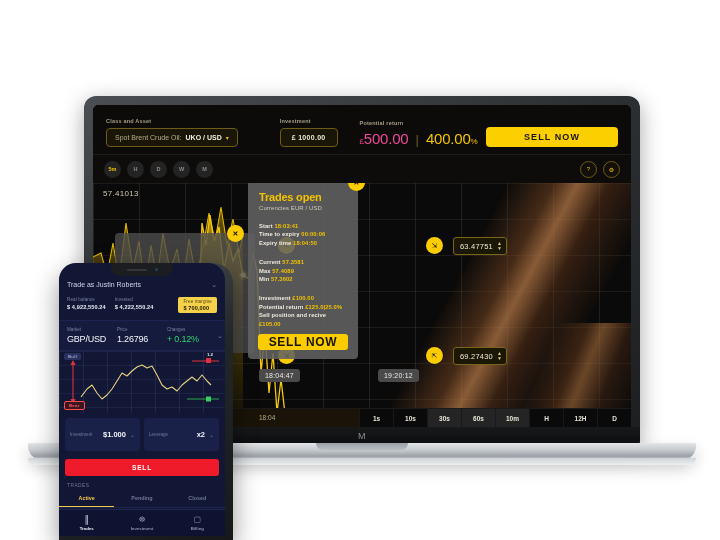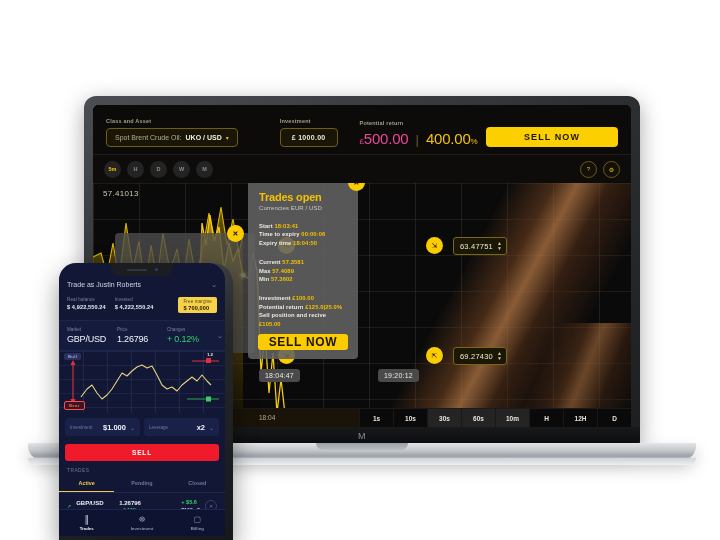--- a/index.html
+++ b/index.html
@@ -246,21 +246,21 @@
       repeating-linear-gradient(to bottom, rgba(120,135,190,.11) 0 1px, transparent 1px 14px);
   }
   .bull,.bear{
     position:absolute;left:5px;font-size:4.4px;font-weight:bold;border-radius:2px;
     padding:1px 4px;letter-spacing:.2px;
   }
   .bull{top:2px;background:#2a3160;color:#9aa4ca;}
   .bear{bottom:3px;background:#3a1620;color:#ff5a5a;border:1px solid #ff4d4d;}
   .ph-inputs{display:flex;gap:4px;padding:5px 6px;}
   .ph-inp{
-    flex:1;background:#1a2148;border-radius:3px;height:18px;display:flex;align-items:center;
+    flex:1;background:#1a2148;border-radius:3px;height:33px;display:flex;align-items:center;
     padding:0 5px;gap:4px;
   }
   .ph-inp .l{font-size:4.6px;color:#6e7799;}
   .ph-inp .v{font-size:7.5px;color:#f0f2f9;font-weight:bold;margin-left:auto;}
   .ph-inp .c{font-size:6px;color:#6e7799;}
   .sell-btn{
     margin:1px 6px 0 6px;height:17px;background:#f01b2a;border:none;border-radius:3px;
     color:#fff;font-size:6.5px;font-weight:bold;letter-spacing:.8px;width:calc(100% - 12px);
     font-family:"Liberation Sans",sans-serif;cursor:pointer;
   }

